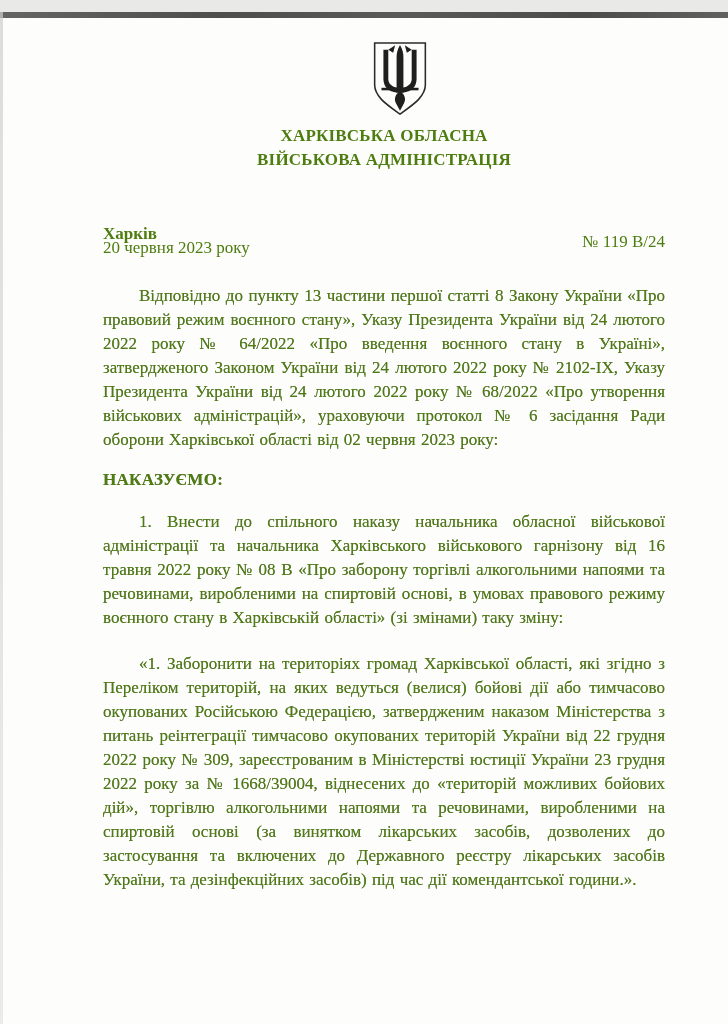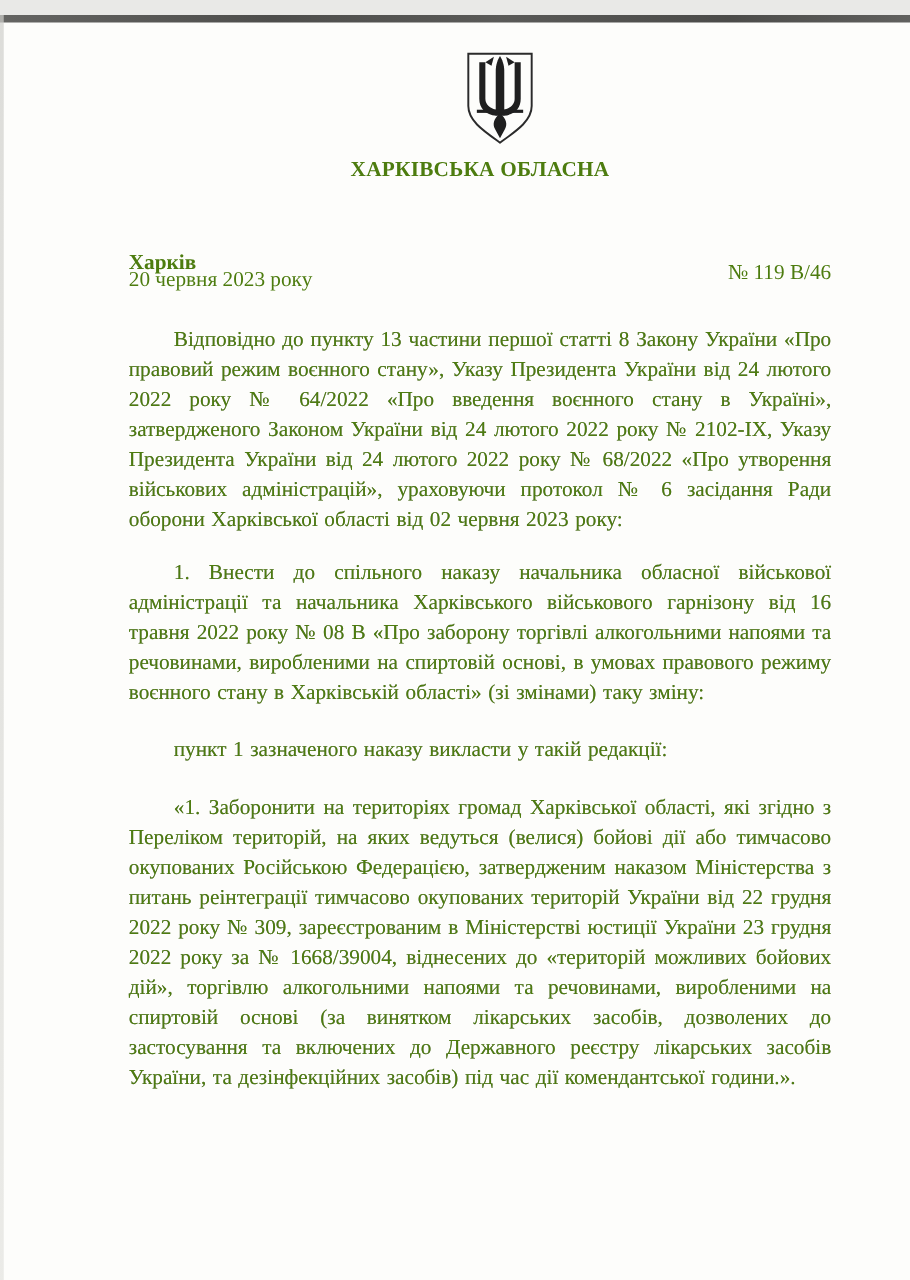--- a/index.html
+++ b/index.html
@@ -149,37 +149,38 @@
         <path d="M44 10 L37 5.5 L39 13 Z" fill="#1f1f1f"></path>
         <path d="M32 5 C29 10 28.5 14 28.5 18 V54 H35.5 V18 C35.5 14 35 10 32 5 Z" fill="#1f1f1f"></path>
         <rect x="13" y="49" width="38" height="2.6" fill="#1f1f1f"></rect>
         <path d="M32 52 C27 56 25.5 60.5 28 65 L32 72.5 L36 65 C38.5 60.5 37 56 32 52 Z" fill="#1f1f1f"></path>
       </svg>
     </div>
 
     <div class="org-row">
       <div class="org-col left">
         <div>ХАРКІВСЬКА ОБЛАСНА</div>
+        <div>ВІЙСЬКОВА АДМІНІСТРАЦІЯ</div>
       </div>
     </div>
 
 
     <div class="meta-row">
       <span class="meta-date">20 червня 2023 року</span>
       <span class="meta-city">Харків</span>
-      <span class="meta-number">№ 119 В/46</span>
+      <span class="meta-number">№ 119 В/24</span>
     </div>
 
 
     <div class="para preamble">Відповідно до пункту 13 частини першої статті 8 Закону України «Про правовий режим воєнного стану», Указу Президента України від 24 лютого 2022 року № 64/2022 «Про введення воєнного стану в Україні», затвердженого Законом України від 24 лютого 2022 року № 2102-ІХ, Указу Президента України від 24 лютого 2022 року № 68/2022 «Про утворення військових адміністрацій», ураховуючи протокол № 6 засідання Ради оборони Харківської області від 02 червня 2023 року:</div>
 
+    <div class="decree-word">НАКАЗУЄМО:</div>
 
     <div class="para item1">1. Внести до спільного наказу начальника обласної військової адміністрації та начальника Харківського військового гарнізону від 16 травня 2022 року № 08 В «Про заборону торгівлі алкогольними напоями та речовинами, виробленими на спиртовій основі, в умовах правового режиму воєнного стану в Харківській області» (зі змінами) таку зміну:</div>
 
-    <div class="para item2">пункт 1 зазначеного наказу викласти у такій редакції:</div>
 
     <div class="para item3">«1. Заборонити на територіях громад Харківської області, які згідно з Переліком територій, на яких ведуться (велися) бойові дії або тимчасово окупованих Російською Федерацією, затвердженим наказом Міністерства з питань реінтеграції тимчасово окупованих територій України від 22 грудня 2022 року № 309, зареєстрованим в Міністерстві юстиції України 23 грудня 2022 року за № 1668/39004, віднесених до «територій можливих бойових дій», торгівлю алкогольними напоями та речовинами, виробленими на спиртовій основі (за винятком лікарських засобів, дозволених до застосування та включених до Державного реєстру лікарських засобів України, та дезінфекційних засобів) під час дії комендантської години.».</div>
 
   </div>
 
   <div class="scan-bottom-line"></div>
   <div class="scan-bottom-paper"></div>
 </div>
 
 </body></html>

